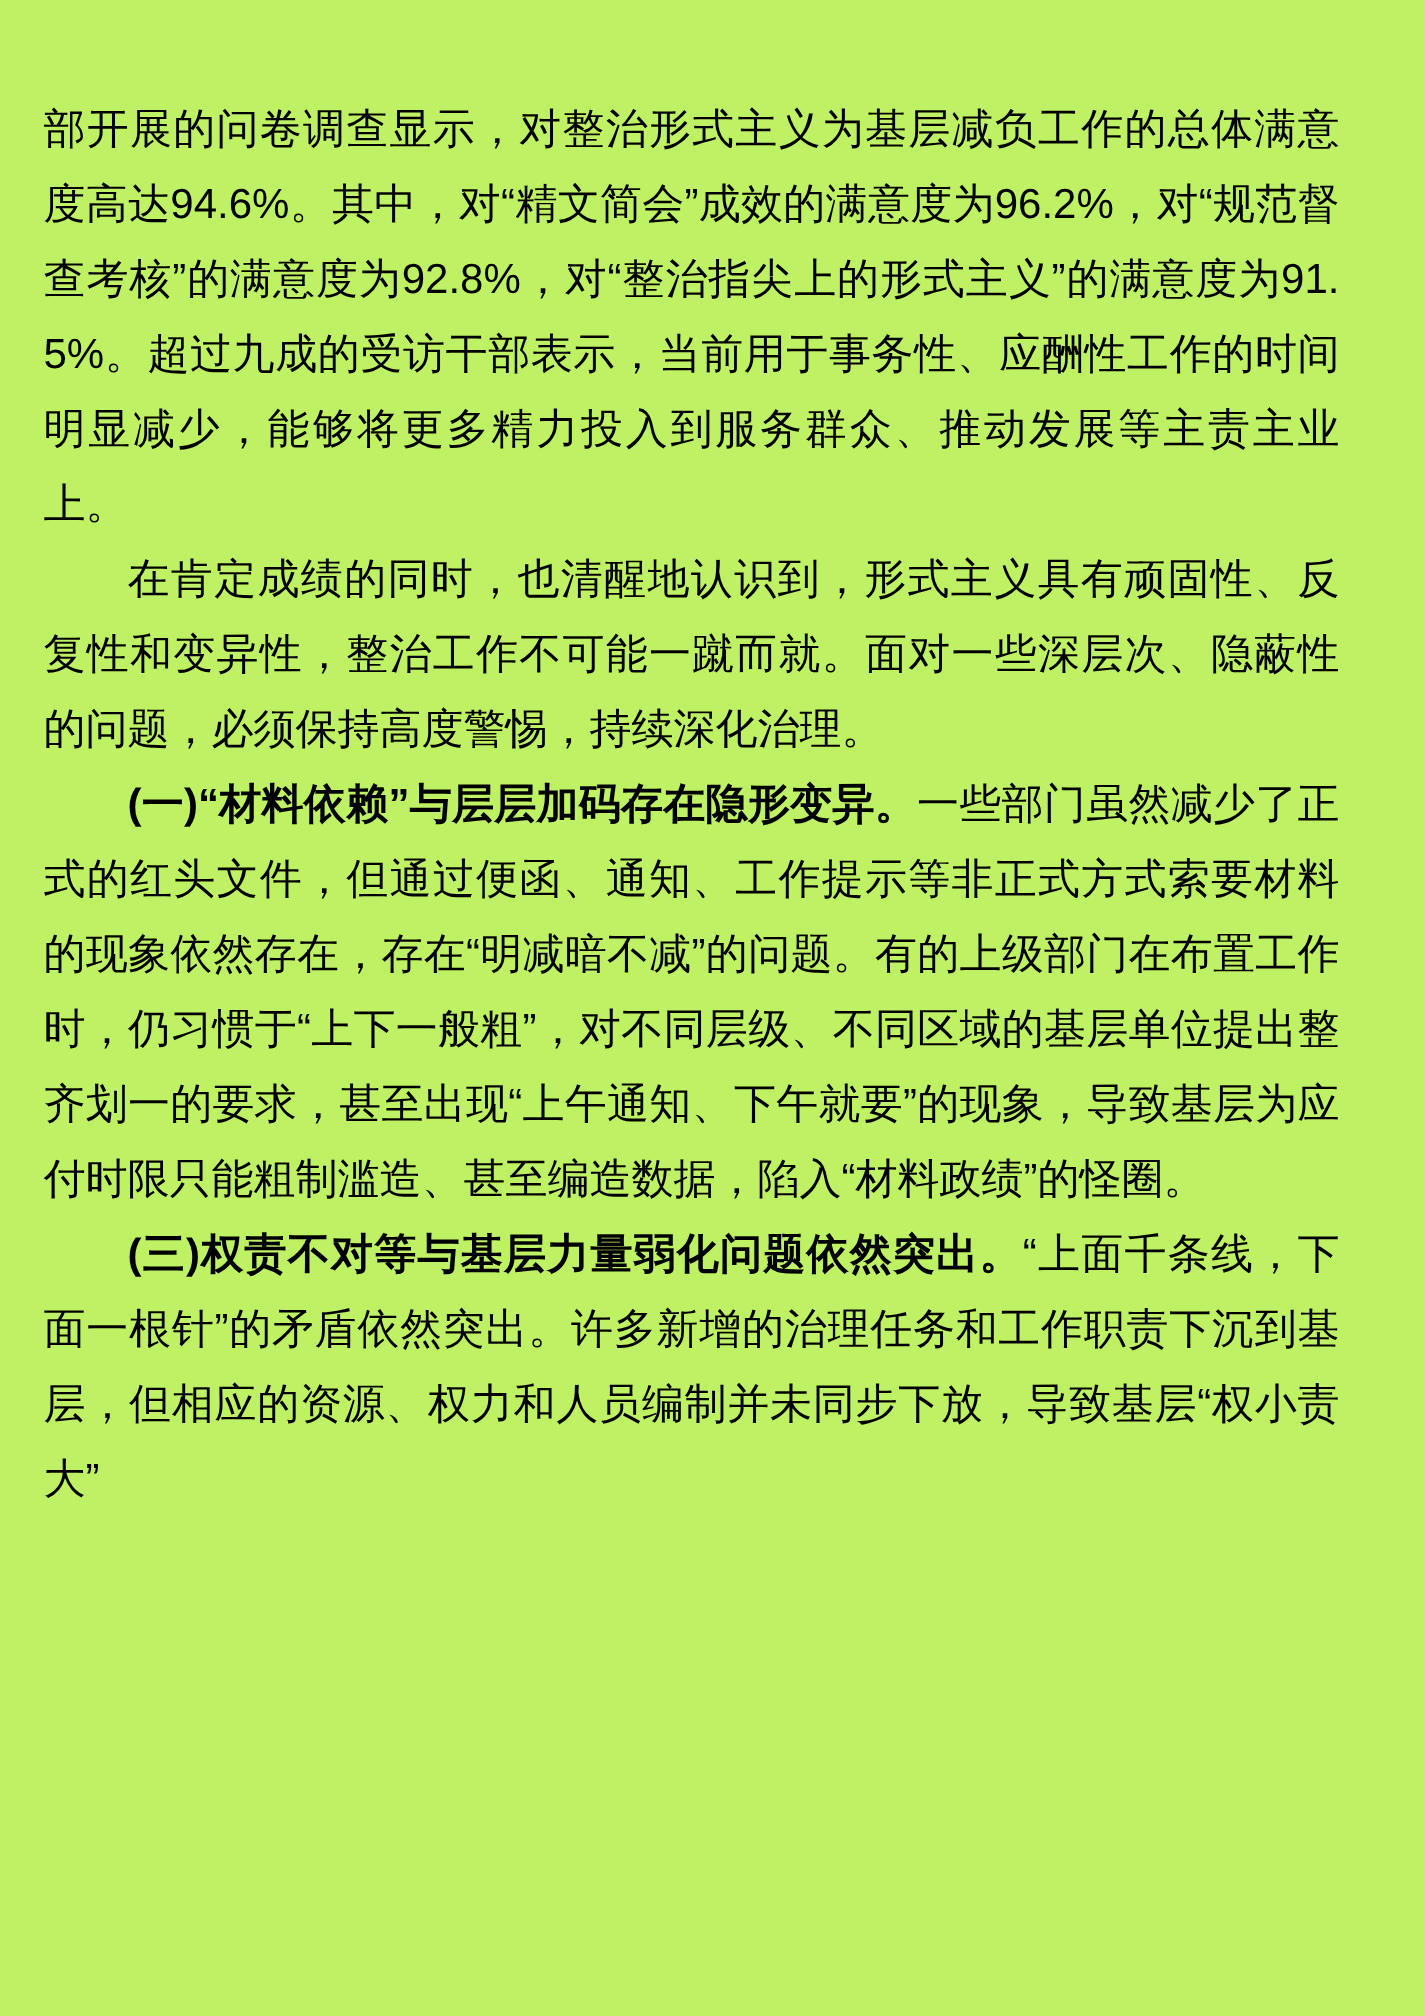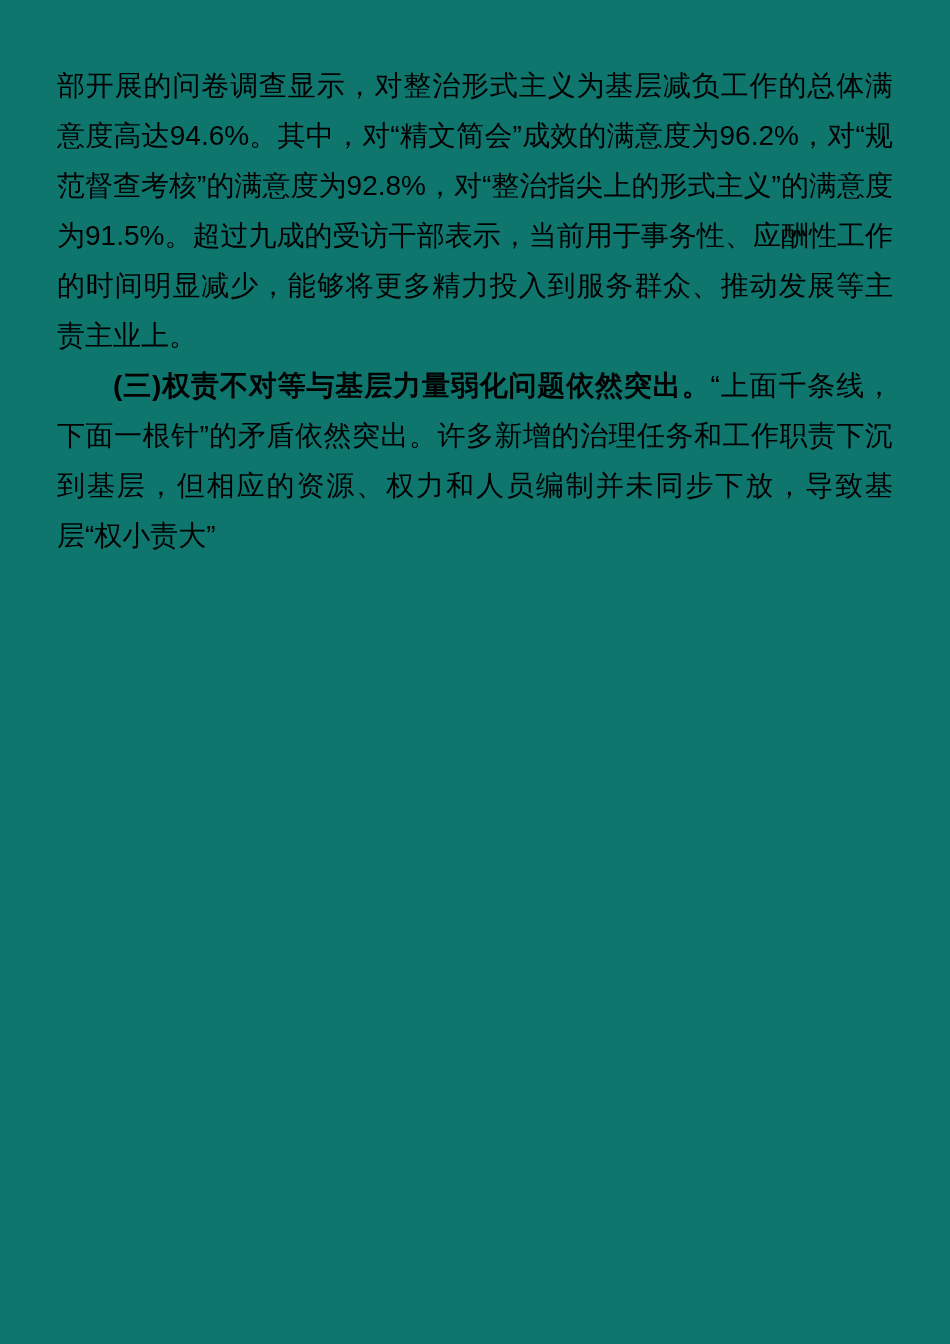--- a/index.html
+++ b/index.html
@@ -5,23 +5,23 @@
   html, body {
     margin: 0;
     padding: 0;
     background: #ffffff;
   }
   .page {
     position: relative;
     width: 950px;
     height: 1344px;
     box-sizing: border-box;
-    background: #0f766e;
+    background: #bef264;
     color: #000000;
-    padding: 61px 57px 0 57px;
+    padding: 61px 57px 0 29px;
     overflow: hidden;
     font-family: "Liberation Sans", "DejaVu Sans", sans-serif;
     font-size: 28px;
     line-height: 50px;
     text-align: justify;
     letter-spacing: 0;
   }
   .para {
     margin: 0;
     text-indent: 2em;
@@ -35,18 +35,20 @@
   }
 </style>
 </head>
 <body>
 
 <div class="page">
 
   <p class="para no-indent">部开展的问卷调查显示，对整治形式主义为基层减负工作的总体满意度高达94.6%。其中，对“精文简会”成效的满意度为96.2%，对“规范督查考核”的满意度为92.8%，对“整治指尖上的形式主义”的满意度为91.5%。超过九成的受访干部表示，当前用于事务性、应酬性工作的时间明显减少，能够将更多精力投入到服务群众、推动发展等主责主业上。</p>
 
 
+  <p class="para">在肯定成绩的同时，也清醒地认识到，形式主义具有顽固性、反复性和变异性，整治工作不可能一蹴而就。面对一些深层次、隐蔽性的问题，必须保持高度警惕，持续深化治理。</p>
 
+  <p class="para"><span class="lead-bold">(一)“材料依赖”与层层加码存在隐形变异。</span><span>一些部门虽然减少了正式的红头文件，但通过便函、通知、工作提示等非正式方式索要材料的现象依然存在，存在“明减暗不减”的问题。有的上级部门在布置工作时，仍习惯于“上下一般粗”，对不同层级、不同区域的基层单位提出整齐划一的要求，甚至出现“上午通知、下午就要”的现象，导致基层为应付时限只能粗制滥造、甚至编造数据，陷入“材料政绩”的怪圈。</span></p>
 
 
   <p class="para"><span class="lead-bold">(三)权责不对等与基层力量弱化问题依然突出。</span><span>“上面千条线，下面一根针”的矛盾依然突出。许多新增的治理任务和工作职责下沉到基层，但相应的资源、权力和人员编制并未同步下放，导致基层“权小责大”</span></p>
 
 </div>
 
 </body></html>

